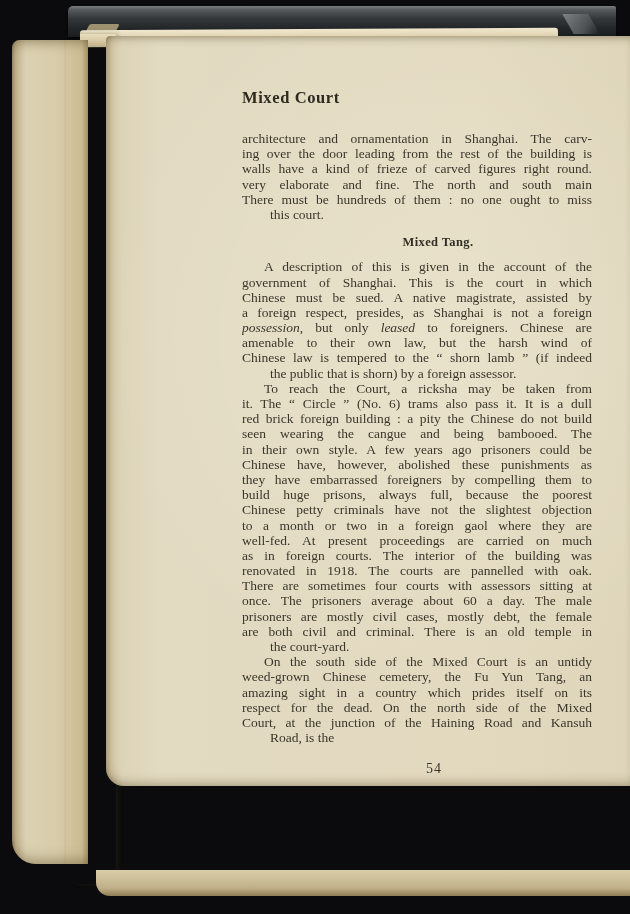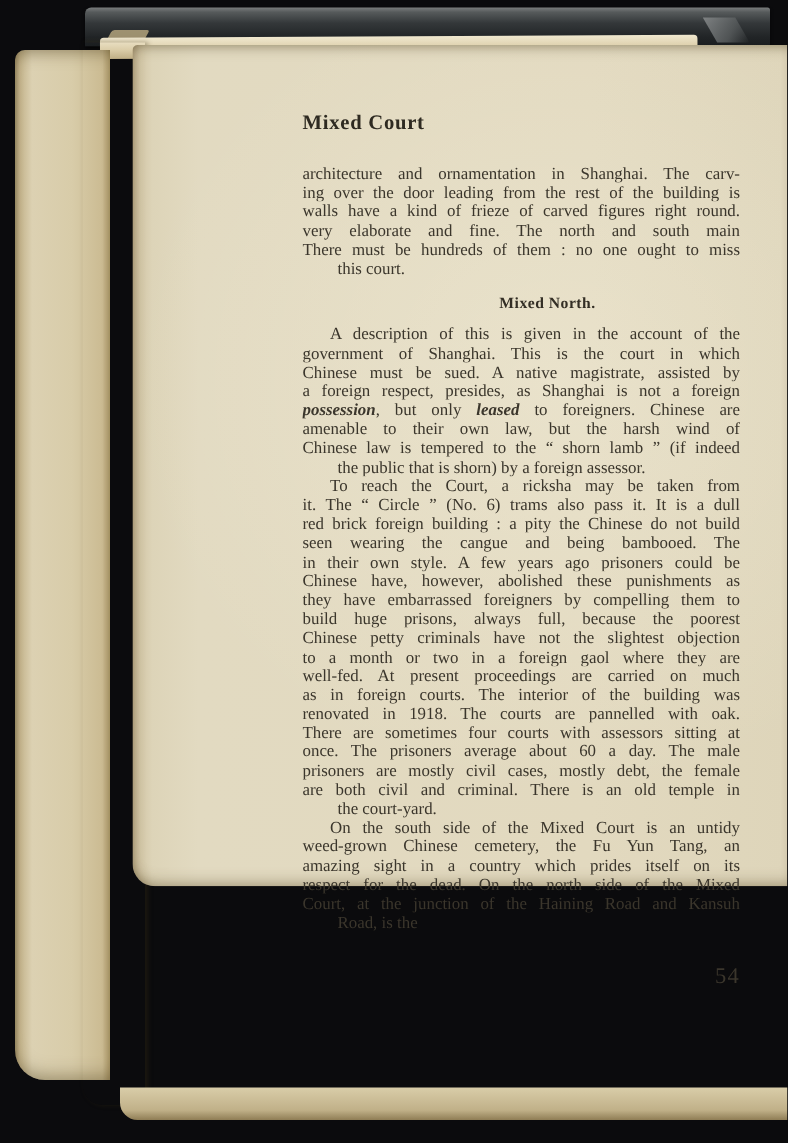--- a/index.html
+++ b/index.html
@@ -43,21 +43,21 @@
       #c9b98f 30%,#f6f0da 38%,#d2c49d 46%,#fdfaec 56%,
       #e4dab8 66%,#cfc098 76%,#f2ecd6 86%,#d6c8a2 100%);
     box-shadow:2px 0 4px rgba(60,48,20,.35);
   }
   .bottom-pages-edge{
     position:absolute;left:96px;top:870px;width:534px;height:26px;
     background:linear-gradient(180deg,#d9cda9 0%,#c0b088 70%,#8f7d55 100%);
     border-radius:0 0 0 14px;
   }
   .book-page{
-    position:absolute;left:106px;top:36px;width:524px;height:673px;
+    position:absolute;left:106px;top:36px;width:524px;height:750px;
     border-radius:4px 0 0 18px;
     background:
       radial-gradient(120% 90% at 65% 40%, rgba(255,252,238,.25) 0%, rgba(0,0,0,0) 55%),
       linear-gradient(90deg,#cdbf9d 0%,#ddd4b8 3%,#e2dac1 10%,#e2d9bf 70%,#ded5ba 100%);
     box-shadow:inset 0 8px 10px -7px rgba(95,80,45,.55),
                inset 0 -10px 12px -8px rgba(95,80,45,.45),
                inset 6px 0 9px -6px rgba(95,80,45,.5);
   }
   
   .text-block{
@@ -72,24 +72,24 @@
     text-align:center;font-weight:bold;font-size:12.5px;letter-spacing:.4px;
     color:#332e25;margin:13px 0 9px 0;padding-left:42px;line-height:15.2px;
   }
   .line{
     height:15.2px;overflow:hidden;
     text-align:justify;text-align-last:justify;
   }
   .line.last{text-align-last:left;margin-left:28px;}
   .line.indent{text-indent:22px;}
   .page-number{
-    text-align:right;padding-left:34px;margin-top:28px;
-    font-size:18px;color:#3b362c;letter-spacing:1px;
+    text-align:center;padding-left:34px;margin-top:16px;
+    font-size:14px;color:#3b362c;letter-spacing:1px;
   }
-  i{font-style:italic;font-weight:bold;}
+  i{font-style:italic;}
 </style>
 </head>
 <body>
 
 <div class="cover-edge">
   <div class="worn-corner"></div>
   <div class="worn-right"></div>
 </div>
 <div class="top-pages-edge"></div>
 <div class="flyleaf-edge"></div>
@@ -99,21 +99,21 @@
 <div class="book-page">
   <div class="text-block">
     <div class="chapter-heading">Mixed Court</div>
     <div id="page-body">
         <div class="line">architecture and ornamentation in Shanghai.  The carv-</div>
         <div class="line">ing over the door leading from the rest of the building is</div>
         <div class="line">walls have a kind of frieze of carved figures right round.</div>
         <div class="line">very elaborate and fine.  The north and south main</div>
         <div class="line">There must be hundreds of them : no one ought to miss</div>
         <div class="line last">this court.</div>
-        <div class="section-heading">Mixed North.</div>
+        <div class="section-heading">Mixed Tang.</div>
         <div class="line indent">A description of this is given in the account of the</div>
         <div class="line">government of Shanghai.  This is the court in which</div>
         <div class="line">Chinese must be sued.  A native magistrate, assisted by</div>
         <div class="line">a foreign respect, presides, as Shanghai is not a foreign</div>
         <div class="line"><i>possession</i>, but only <i>leased</i> to foreigners.  Chinese are</div>
         <div class="line">amenable to their own law, but the harsh wind of</div>
         <div class="line">Chinese law is tempered to the “ shorn lamb ” (if indeed</div>
         <div class="line last">the public that is shorn) by a foreign assessor.</div>
         <div class="line indent">To reach the Court, a ricksha may be taken from</div>
         <div class="line">it.  The “ Circle ” (No. 6) trams also pass it.  It is a dull</div>

